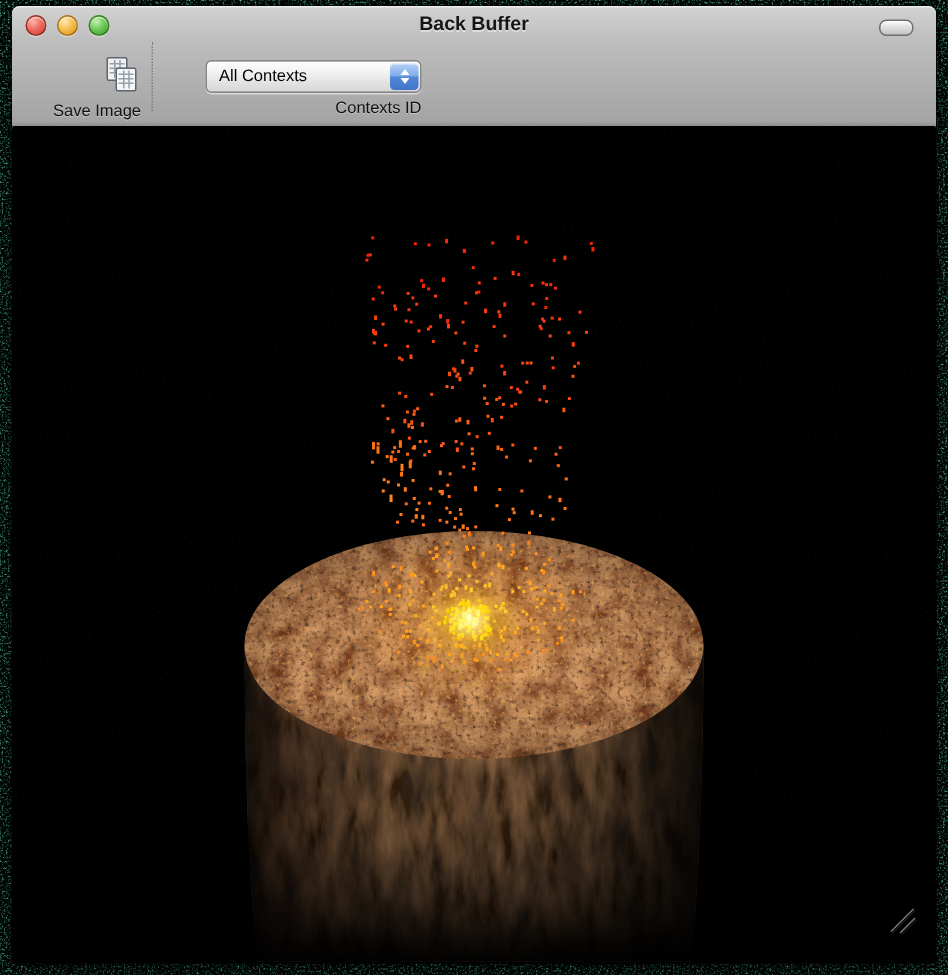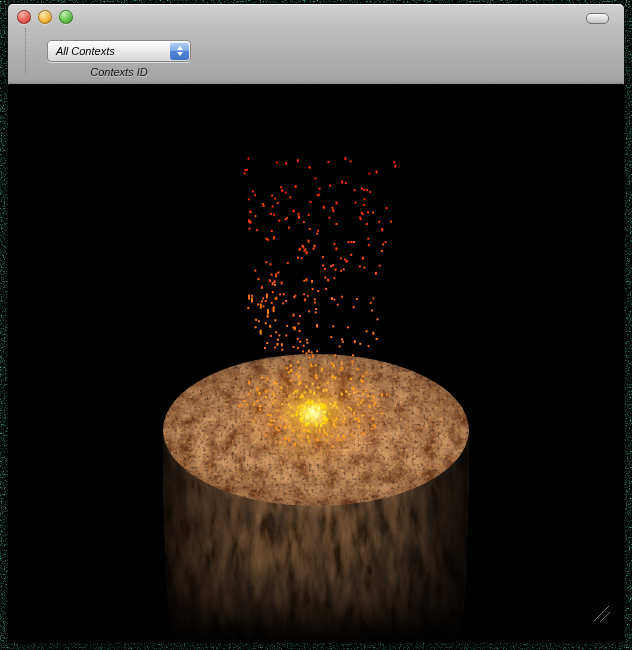--- a/index.html
+++ b/index.html
@@ -36,21 +36,21 @@
     text-shadow:0 1px 0 rgba(255,255,255,.45);
     white-space:nowrap;overflow:hidden;
   }
   .pill{
     position:absolute;right:15px;top:9px;width:21px;height:9px;border-radius:5px;
     background:linear-gradient(#fafafa,#c2c2c2);
     border:1px solid #6f6f6f;
     box-shadow:inset 0 1px 0 rgba(255,255,255,.9);
   }
   .toolbar{position:relative;height:57px;display:flex;align-items:stretch;padding-left:10px;}
-  .tool-item{display:flex;flex-direction:column;align-items:center;font-style:italic;}
+  .tool-item{display:flex;flex-direction:column;align-items:flex-end;}
   .tool-item .tlabel{
     font-size:11px;color:#111;margin-top:auto;margin-bottom:5px;
     text-shadow:0 1px 0 rgba(255,255,255,.4);white-space:nowrap;
   }
   .ti-save{width:76px;}
   .ti-save .ticon{margin-top:11px;}
   .tb-sep{width:0;border-left:1px dotted #7d7d7d;height:46px;margin:2px 7px 0 7px;}
   .ti-context{width:172px;}
   
   .popup{
@@ -100,23 +100,35 @@
 </div>
 
 <div class="window">
   <div class="chrome">
     <div class="titlebar">
       <div class="traffic">
         <div class="tl close"></div>
         <div class="tl min"></div>
         <div class="tl zoom"></div>
       </div>
+      <div class="title">Back Buffer</div>
       <div class="pill"></div>
     </div>
     <div class="toolbar">
+      <div class="tool-item ti-save">
+        <span class="ticon">
+          <svg width="26" height="26" viewBox="0 0 26 26">
+            <rect x="3.5" y="1.5" width="13" height="15" rx="1" fill="#eef0f2" stroke="#5c656d"></rect>
+            <path d="M5 5.5h10 M5 8.5h10 M5 11.5h10 M8.5 3v12 M12 3v12" stroke="#97a0aa" stroke-width="1" fill="none"></path>
+            <rect x="9.5" y="8.5" width="13" height="15" rx="1" fill="#f4f6f8" stroke="#5c656d"></rect>
+            <path d="M11 12.5h10 M11 15.5h10 M11 18.5h10 M14.5 10v12 M18 10v12" stroke="#97a0aa" stroke-width="1" fill="none"></path>
+          </svg>
+        </span>
+        <span class="tlabel">Save Image</span>
+      </div>
       <div class="tb-sep"></div>
       <div class="tool-item ti-context">
         <div class="popup">
           <span class="ptext">All Contexts</span>
           <span class="pcap">
             <span class="arr up"></span>
               <span class="arr dn"></span>
           </span>
         </div>
         <span class="tlabel">Contexts ID</span>

